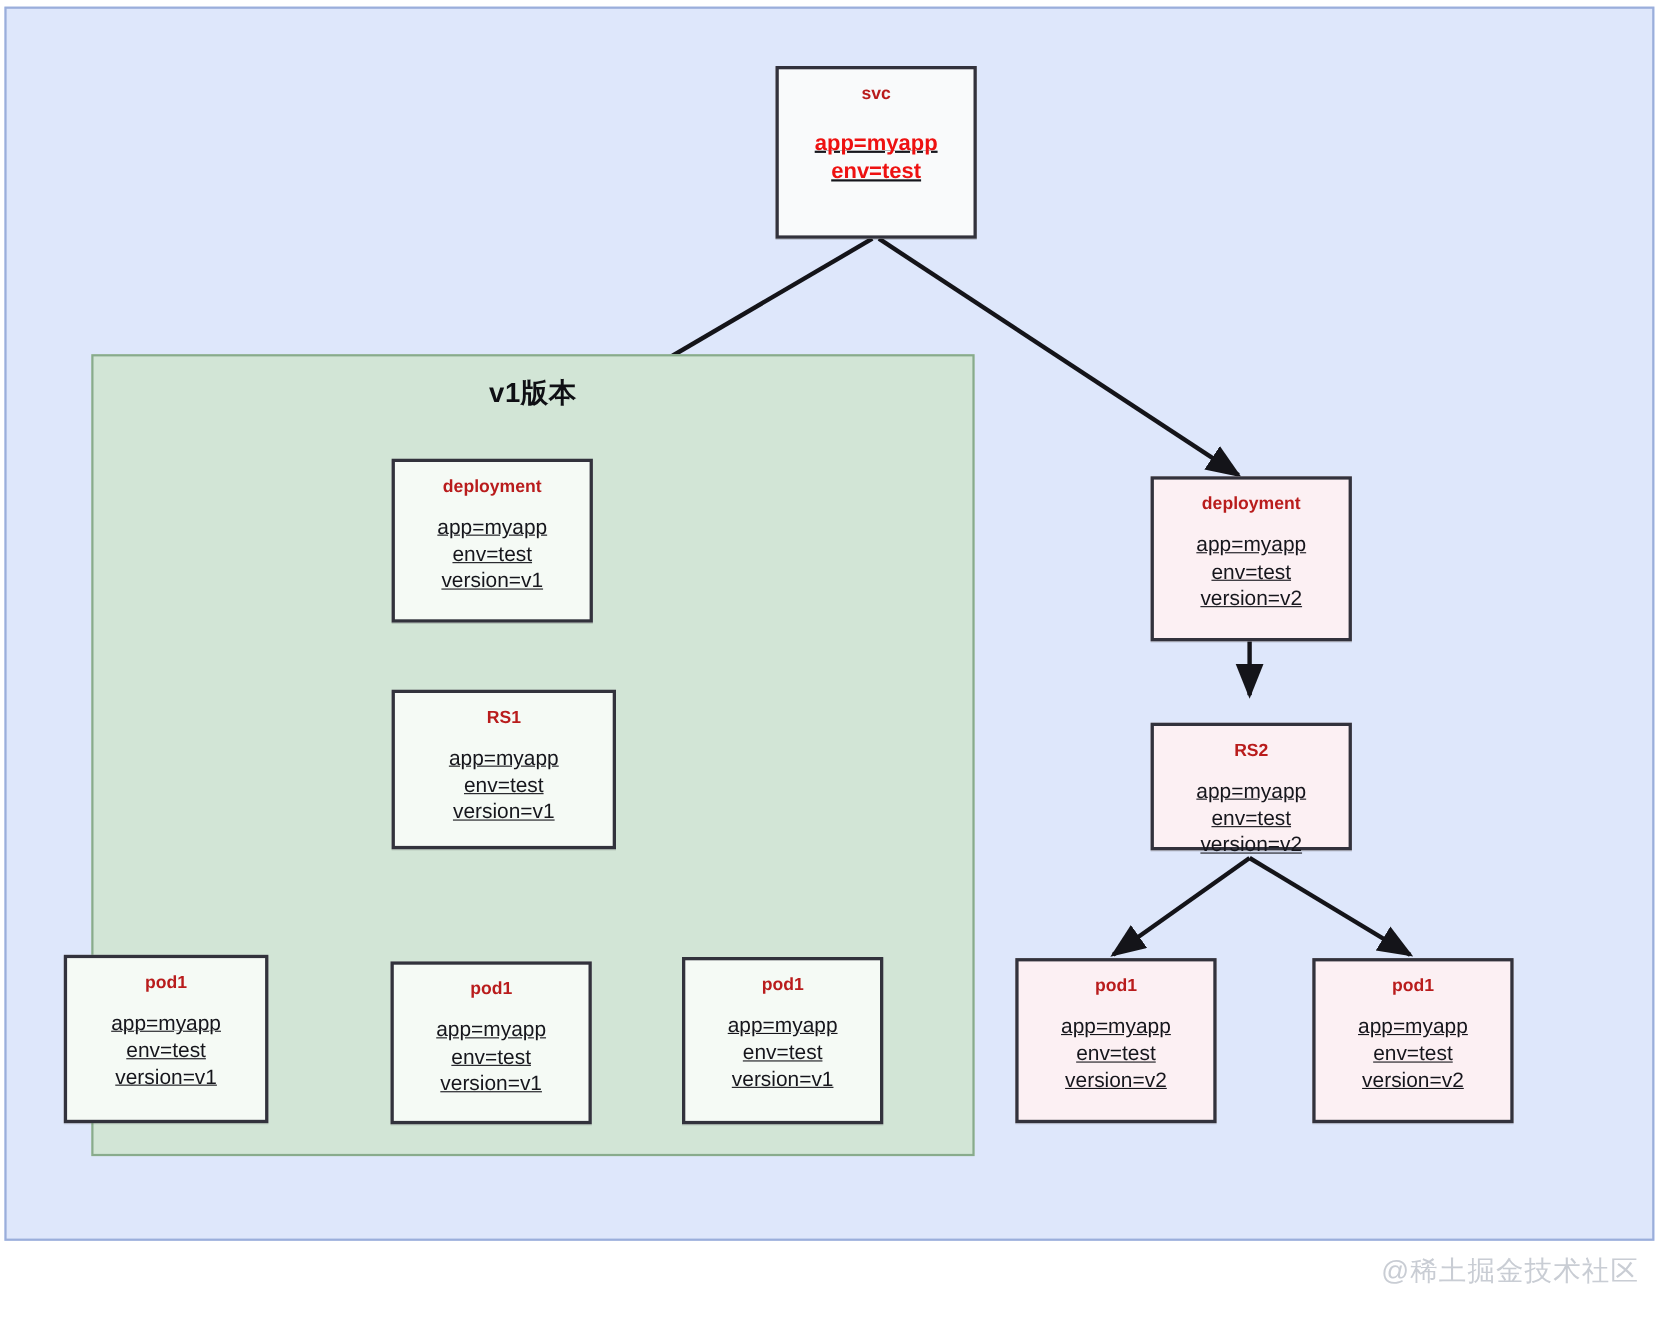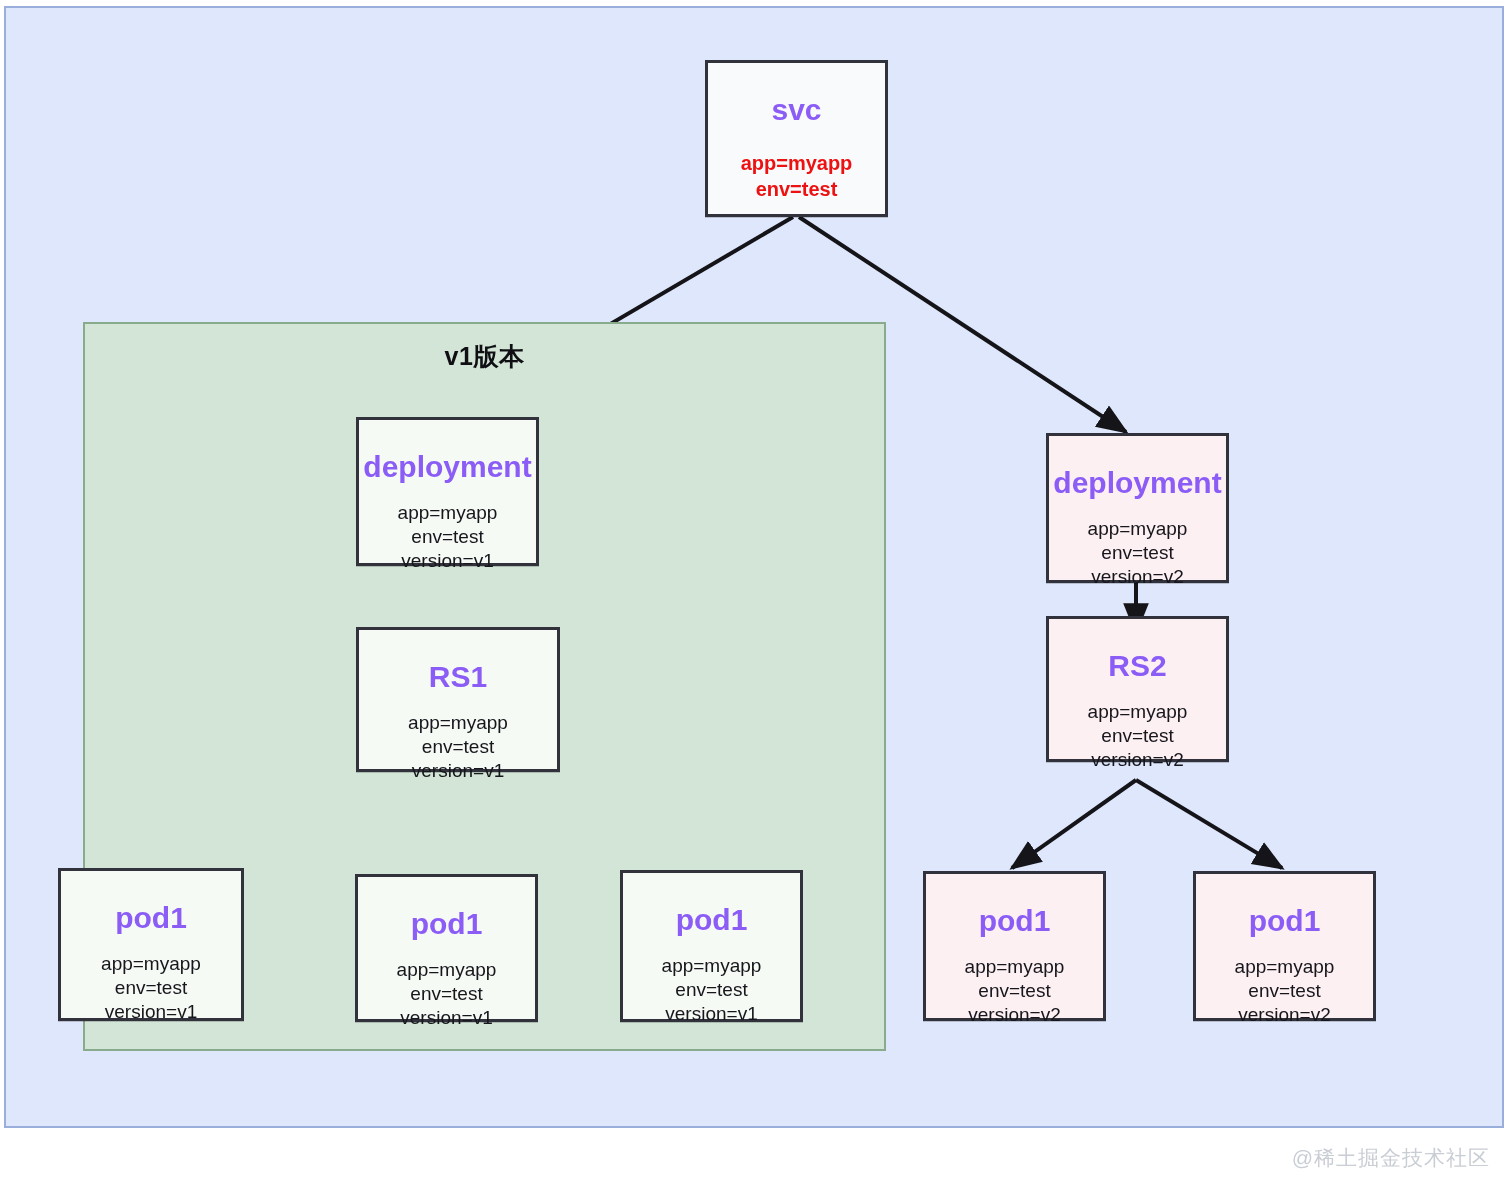--- a/index.html
+++ b/index.html
@@ -77,46 +77,47 @@
     border: 3px solid #32323c;
     background: #f7f9f7;
     text-align: center;
     box-shadow: 0 1px 0 rgba(0,0,0,0.18);
   }
   .node.tint-green { background: #f5faf5; }
   .node.tint-pink  { background: #fcf0f3; }
   .node.tint-plain { background: #f9fafb; }
 
   .node-title {
-    font-size: 30px;
+    font-size: 16px;
     font-weight: bold;
-    color: #8b5cf6;
+    color: #b91c1c;
     line-height: 1.15;
-    margin-top: 30px;
+    margin-top: 14px;
   }
   .node-labels {
     margin-top: 16px;
     font-size: 19px;
     line-height: 1.28;
     color: #16161c;
     font-weight: normal;
+    text-decoration: underline;
   }
   .node-labels .lbl { display: block; }
   .node-labels.accent .lbl {
     color: #ee1111;
     font-weight: bold;
     font-size: 20px;
   }
   .node-labels.accent { margin-top: 22px; line-height: 1.3; }
 
   .watermark {
     position: absolute;
     right: 22px;
     bottom: 28px;
-    font-size: 21px;
+    font-size: 25px;
     color: #c9cdd4;
     letter-spacing: 1px;
     user-select: none;
   }
 </style>
 </head>
 <body>
 
 <div id="canvas">
 
@@ -205,21 +206,21 @@
 
   <div class="node tint-pink" style="left:1046px; top:433px; width:183px; height:150px;">
     <div class="node-title">deployment</div>
     <div class="node-labels">
       <span class="lbl">app=myapp</span>
       <span class="lbl">env=test</span>
       <span class="lbl">version=v2</span>
     </div>
   </div>
 
-  <div class="node tint-pink" style="left:1046px; top:616px; width:183px; height:146px;">
+  <div class="node tint-pink" style="left:1046px; top:657px; width:183px; height:116px;">
     <div class="node-title">RS2</div>
     <div class="node-labels">
       <span class="lbl">app=myapp</span>
       <span class="lbl">env=test</span>
       <span class="lbl">version=v2</span>
     </div>
   </div>
 
   <div class="node tint-pink" style="left:923px; top:871px; width:183px; height:150px;">
     <div class="node-title">pod1</div>

